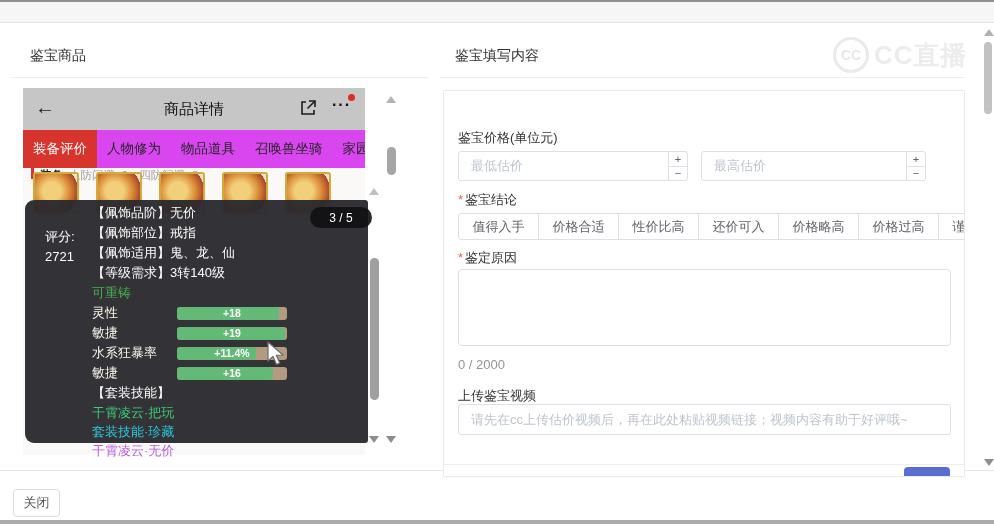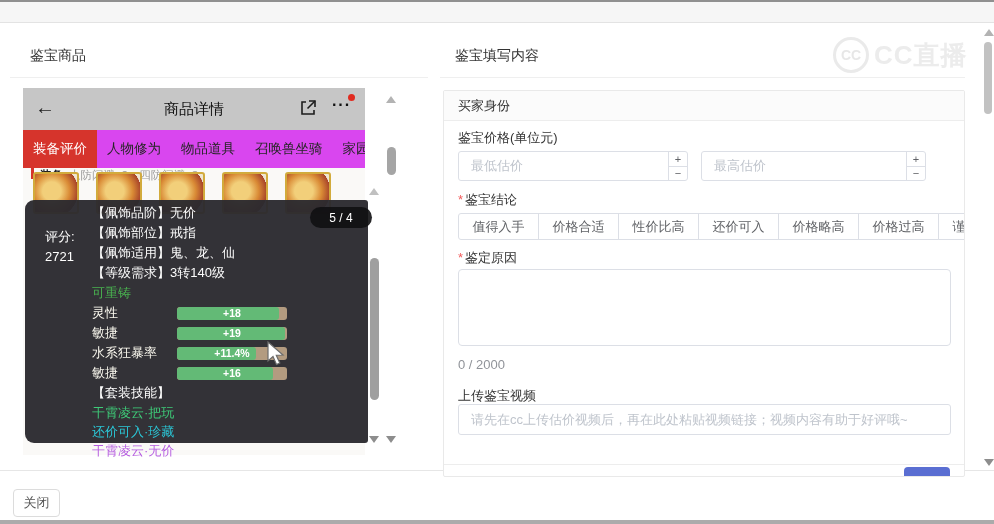--- a/index.html
+++ b/index.html
@@ -150,21 +150,21 @@
     <div class="icons-row" id="iconsRow">
         <div class="item-icon"></div>
         <div class="item-icon"></div>
         <div class="item-icon"></div>
         <div class="item-icon"></div>
         <div class="item-icon"></div>
       </div>
   </div>
 
   <div class="overlay">
-    <div class="pager-badge">5 / 4</div>
+    <div class="pager-badge">3 / 5</div>
     <div class="score-label">评分:</div>
     <div class="score-value">2721</div>
     <div class="attr-col" id="attrCol">
         <div class="attr-line">【佩饰品阶】无价</div>
         <div class="attr-line">【佩饰部位】戒指</div>
         <div class="attr-line">【佩饰适用】鬼、龙、仙</div>
         <div class="attr-line">【等级需求】3转140级</div>
         <div class="recast">可重铸</div>
         <div class="bar-row">
           <div class="bar-label">灵性</div>
@@ -189,35 +189,34 @@
         </div>
         <div class="bar-row">
           <div class="bar-label">敏捷</div>
           <div class="bar-track">
             <div class="bar-fill" style="width: 87%;"></div>
             <div class="bar-value">+16</div>
           </div>
         </div>
         <div class="set-title">【套装技能】</div>
         <div class="skill-line" style="color: rgb(62, 203, 120);">干霄凌云·把玩</div>
-        <div class="skill-line" style="color: rgb(43, 200, 216);">还价可入·珍藏</div>
+        <div class="skill-line" style="color: rgb(43, 200, 216);">套装技能·珍藏</div>
         <div class="skill-line" style="color: rgb(181, 92, 224);">干霄凌云·无价</div>
       </div>
   </div>
 
   <div class="sb-arrow up" style="left:369px; top:188px; border-bottom-color:#c0c0c0;"></div>
   <div class="sb-thumb" style="left:370px; top:258px; height:142px;"></div>
   <div class="sb-arrow down" style="left:369px; top:436px;"></div>
 
   <div class="sb-arrow up" style="left:386px; top:96px;"></div>
   <div class="sb-thumb" style="left:387px; top:147px; height:28px; background:#a5a5a5;"></div>
   <div class="sb-arrow down" style="left:386px; top:436px;"></div>
 
   <div class="form-card">
-    <div class="buyer-row">买家身份</div>
 
     <div class="f-label" style="top:38px;">鉴宝价格(单位元)</div>
 
     <div class="num-input" style="left:14px; width:230px;">
       <span class="ph">最低估价</span>
       <div class="spinner">
         <div class="spin-btn plus">+</div>
         <div class="spin-btn">−</div>
       </div>
     </div>

